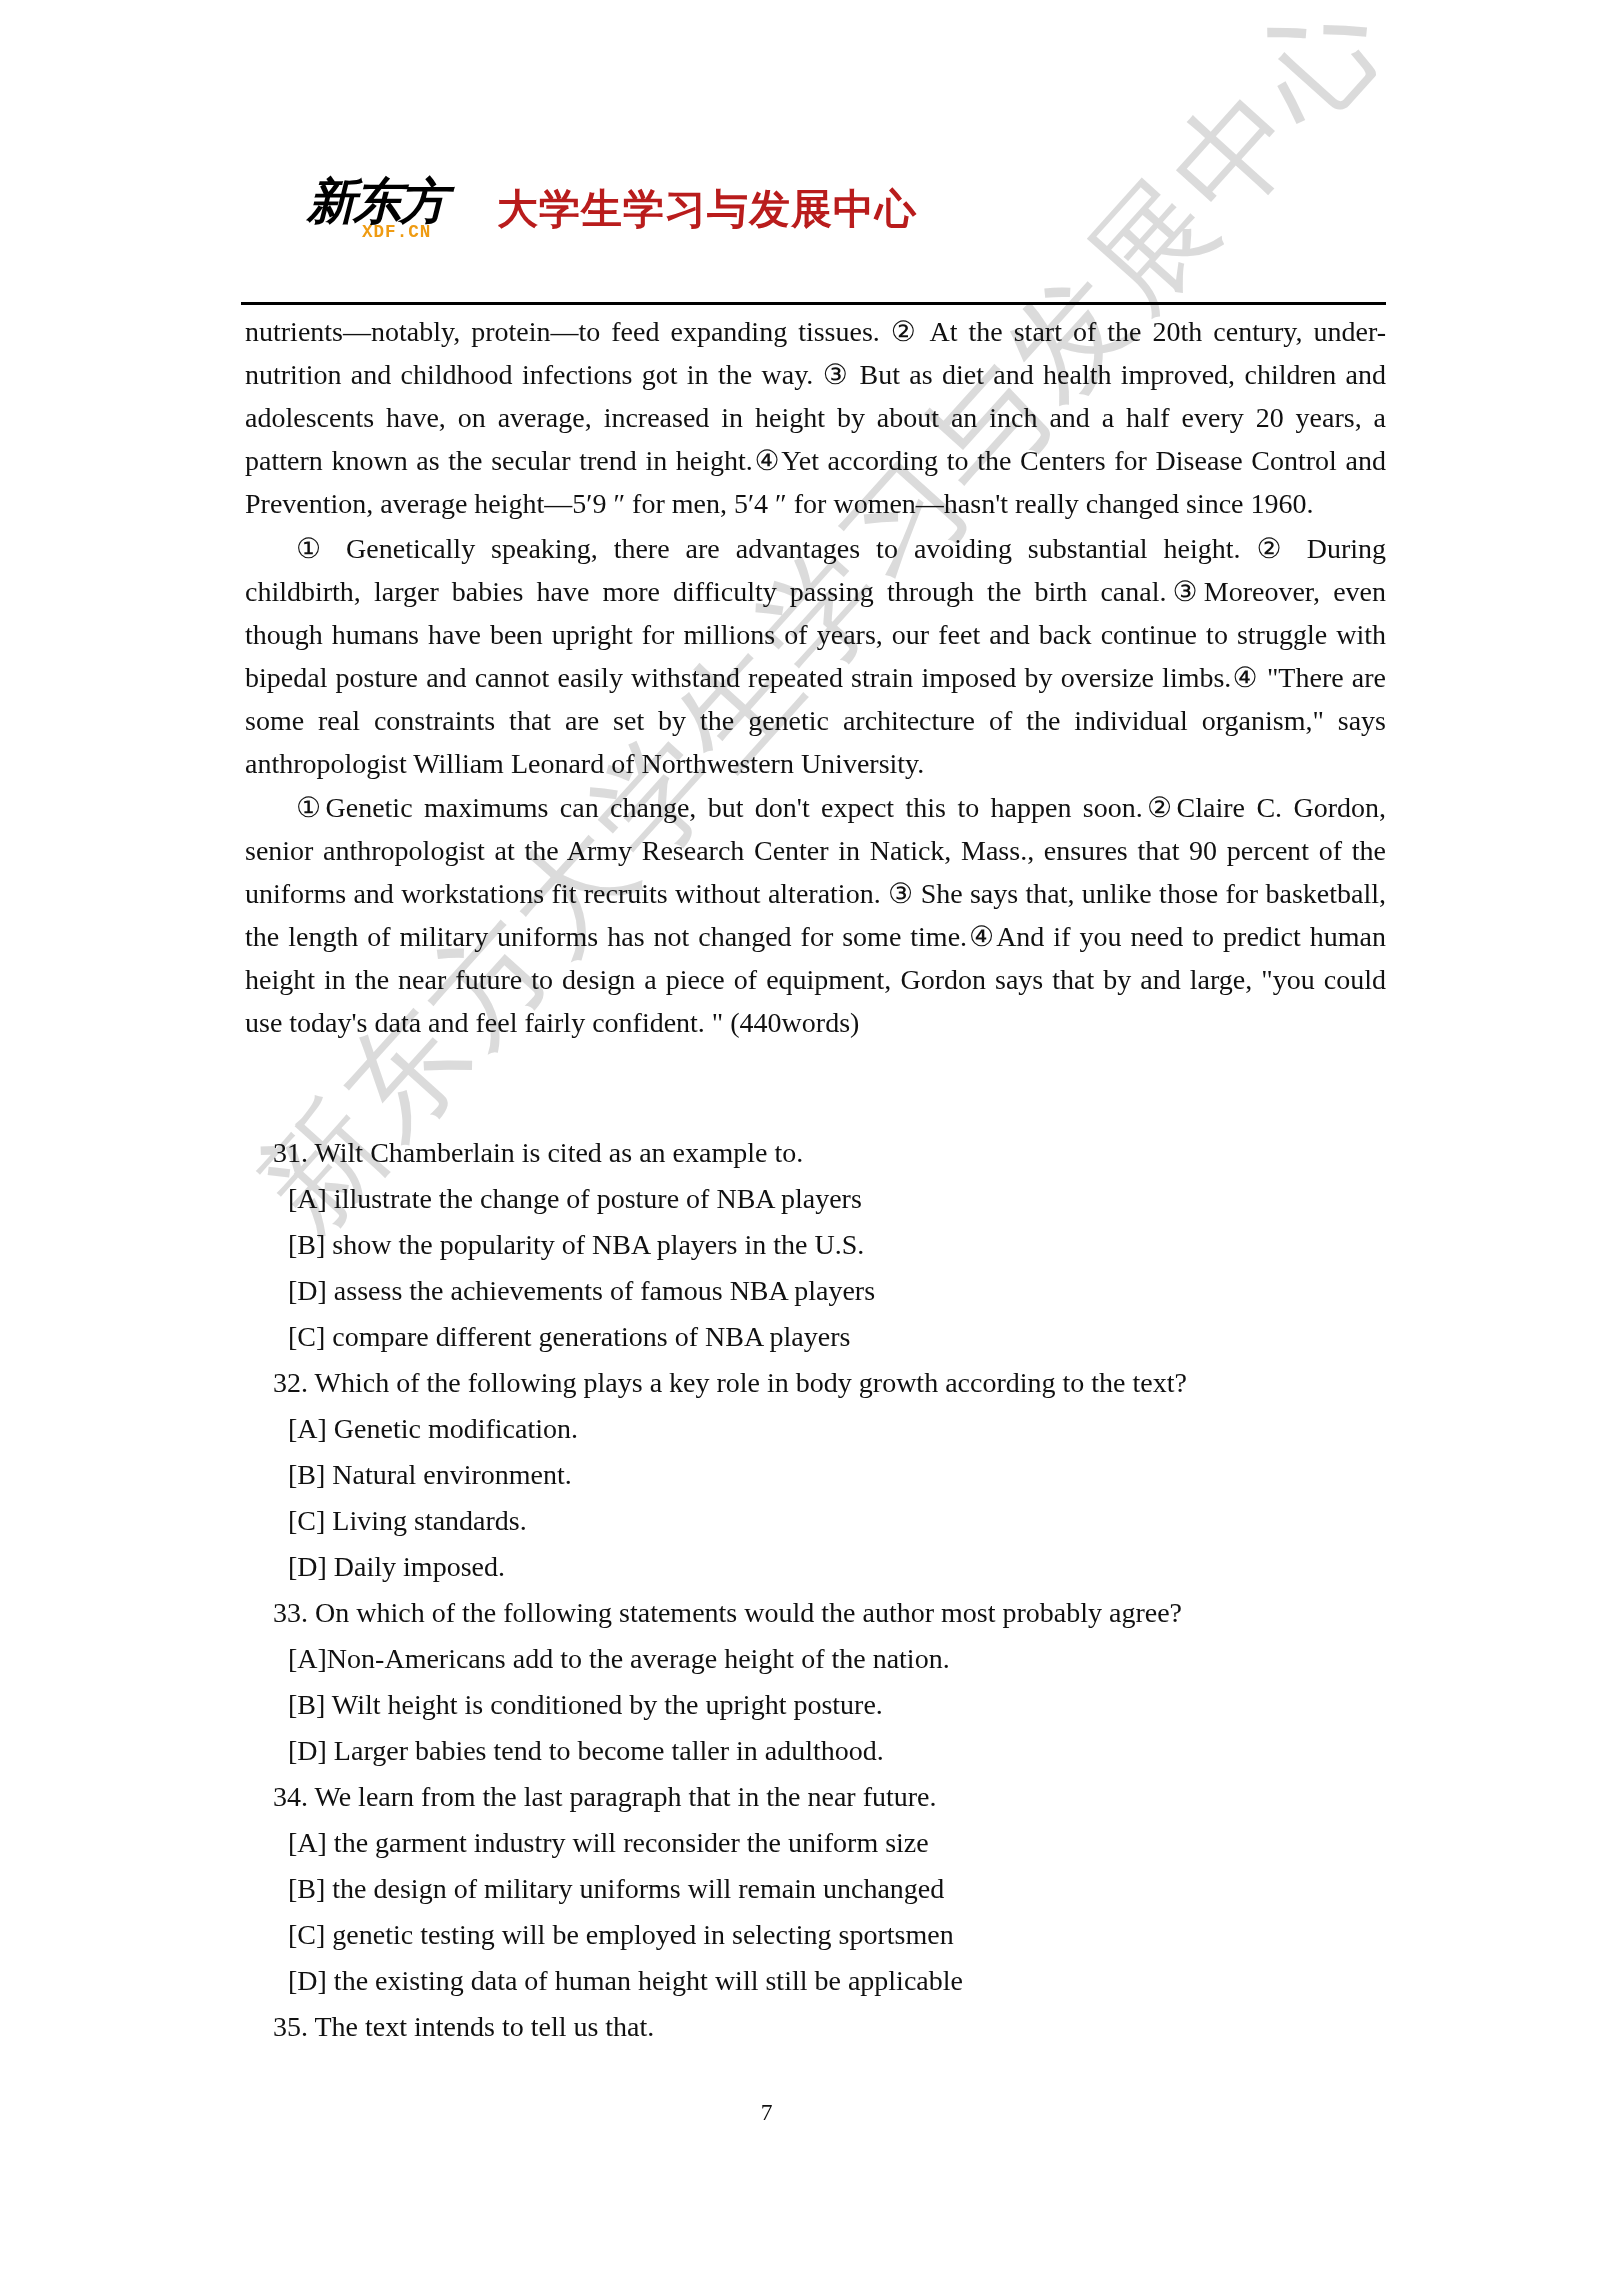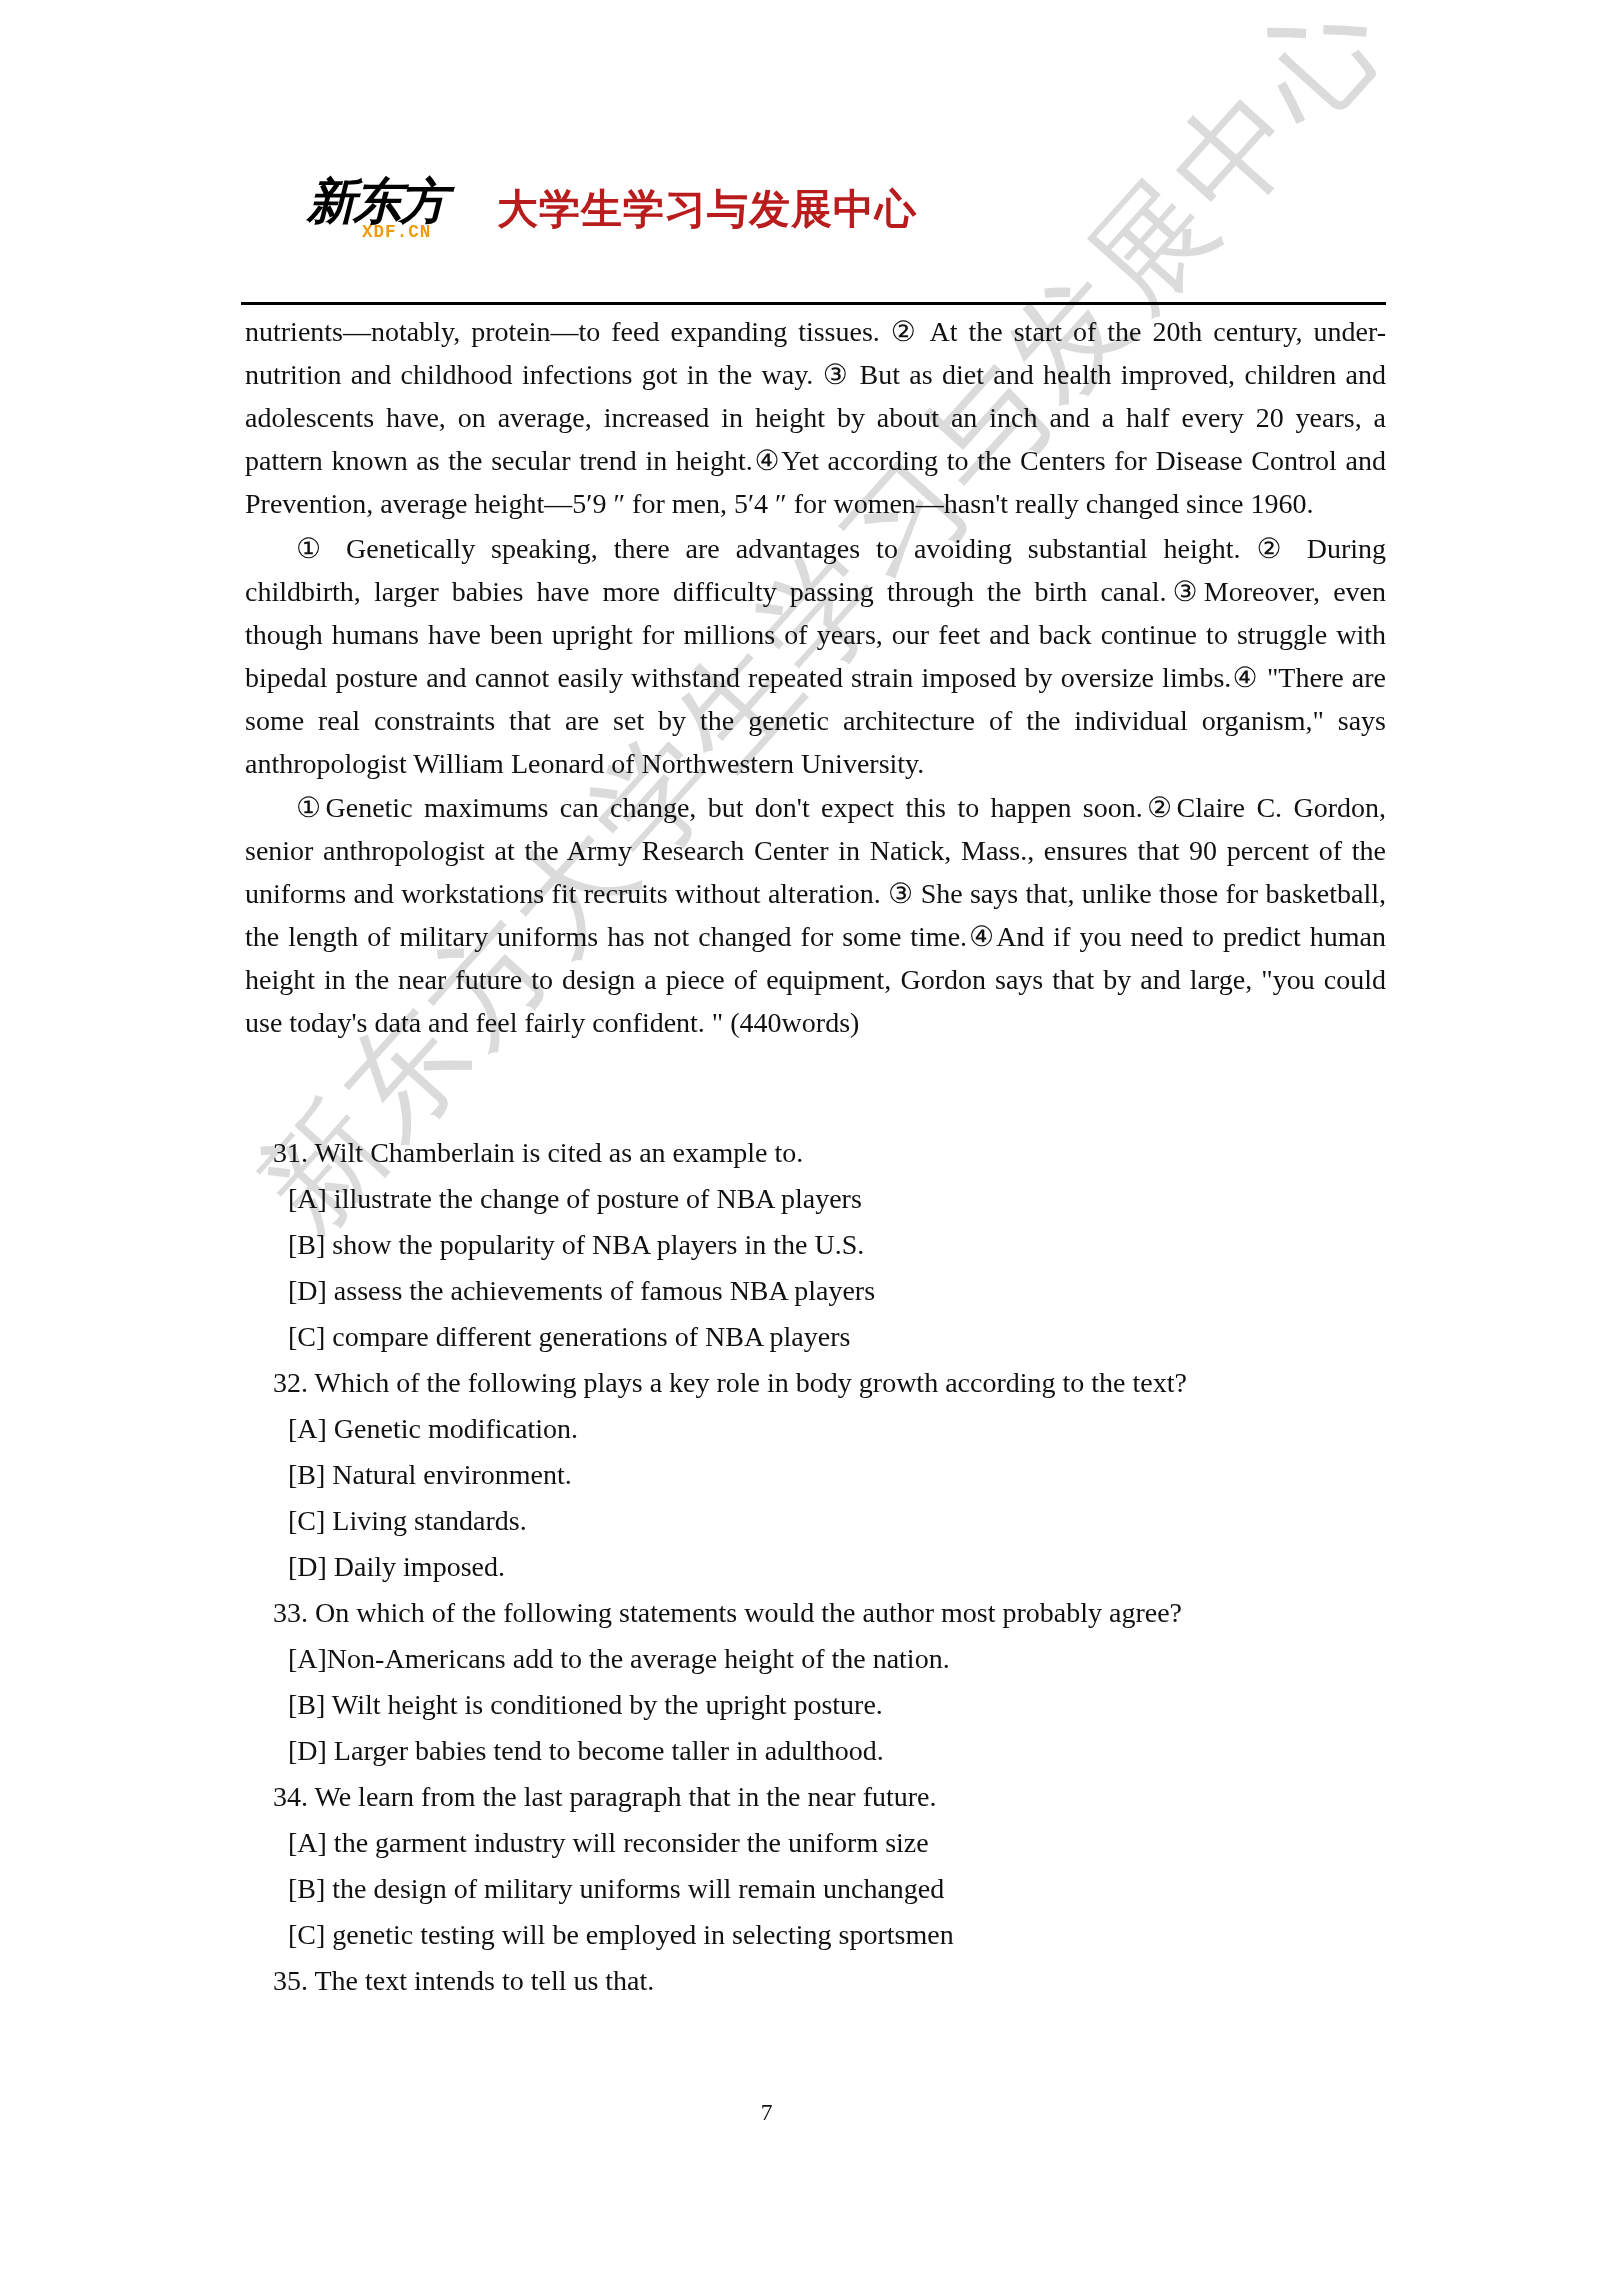--- a/index.html
+++ b/index.html
@@ -65,20 +65,21 @@
     <div class="q">33. On which of the following statements would the author most probably agree?</div>
     <div class="opt">[A]Non-Americans add to the average height of the nation.</div>
     <div class="opt">[B] Wilt height is conditioned by the upright posture.</div>
     <div class="opt">[D] Larger babies tend to become taller in adulthood.</div>
   </div>
   <div>
     <div class="q">34. We learn from the last paragraph that in the near future.</div>
     <div class="opt">[A] the garment industry will reconsider the uniform size</div>
     <div class="opt">[B] the design of military uniforms will remain unchanged</div>
     <div class="opt">[C] genetic testing will be employed in selecting sportsmen</div>
+    <div class="opt">[D] the existing data of human height will still be applicable</div>
   </div>
   <div>
     <div class="q">35. The text intends to tell us that.</div>
   </div>
 </div>
 
 <div class="page-num">7</div>
 
 
 </body></html>

